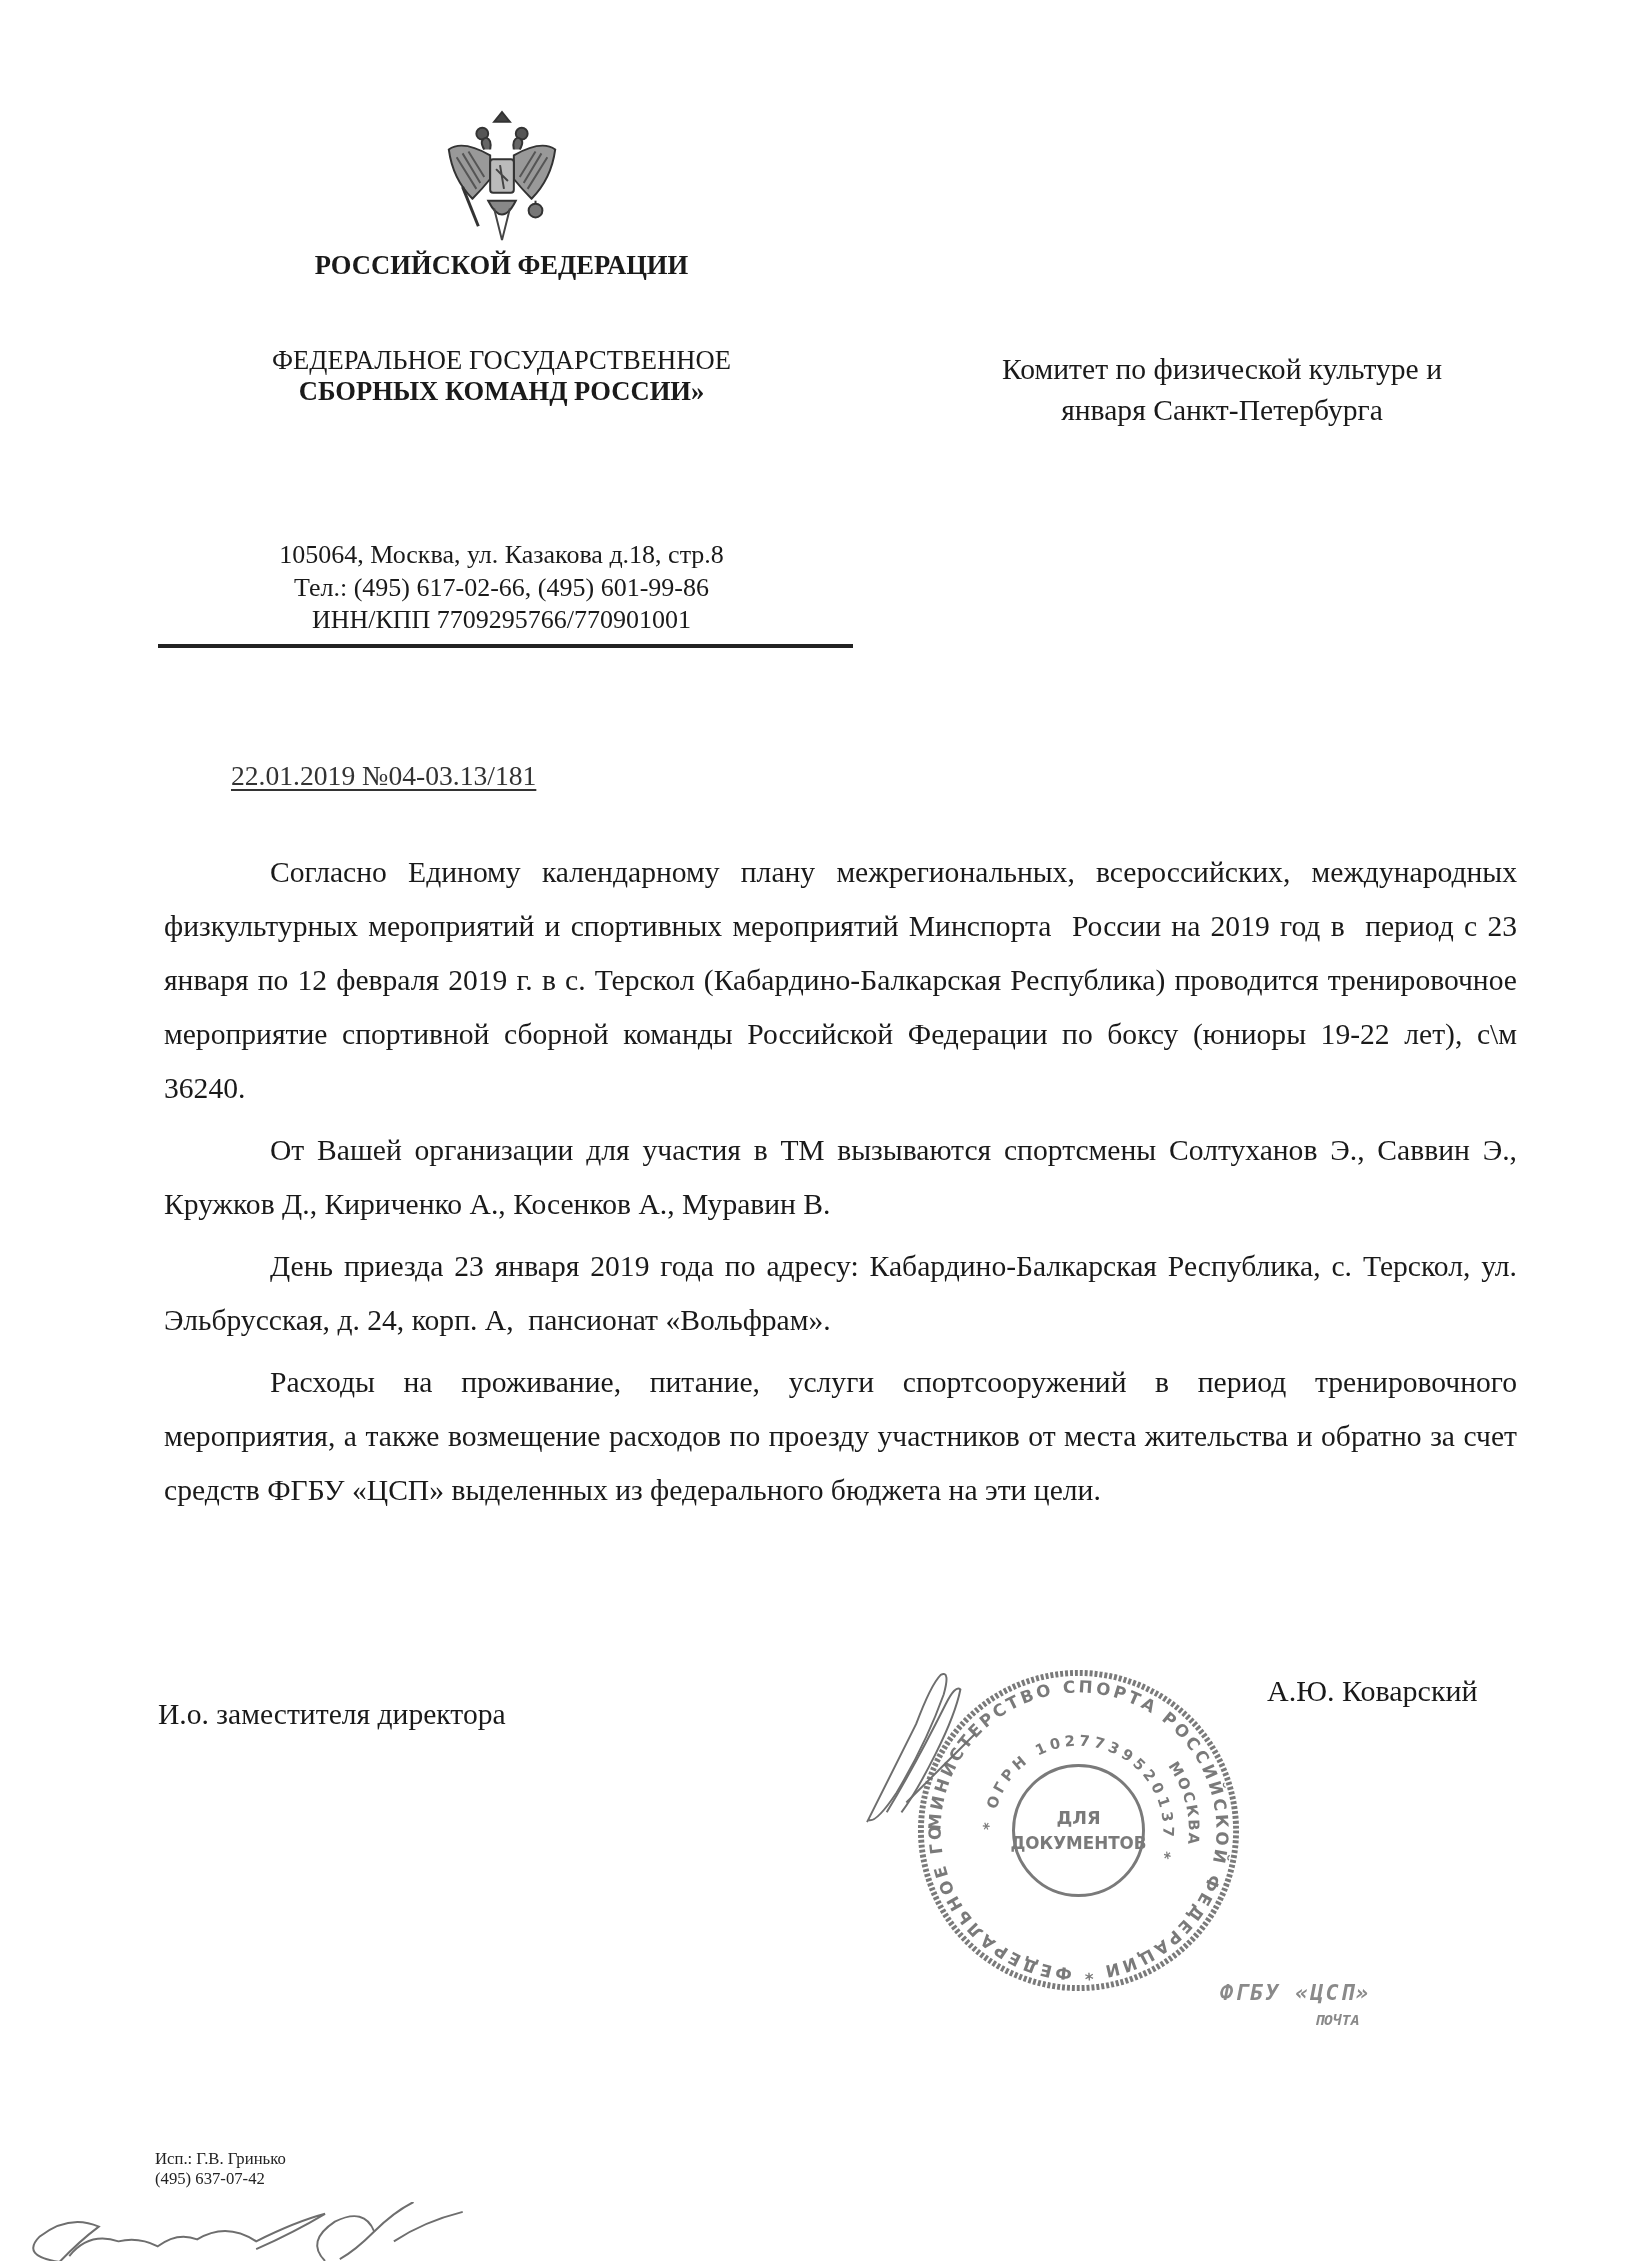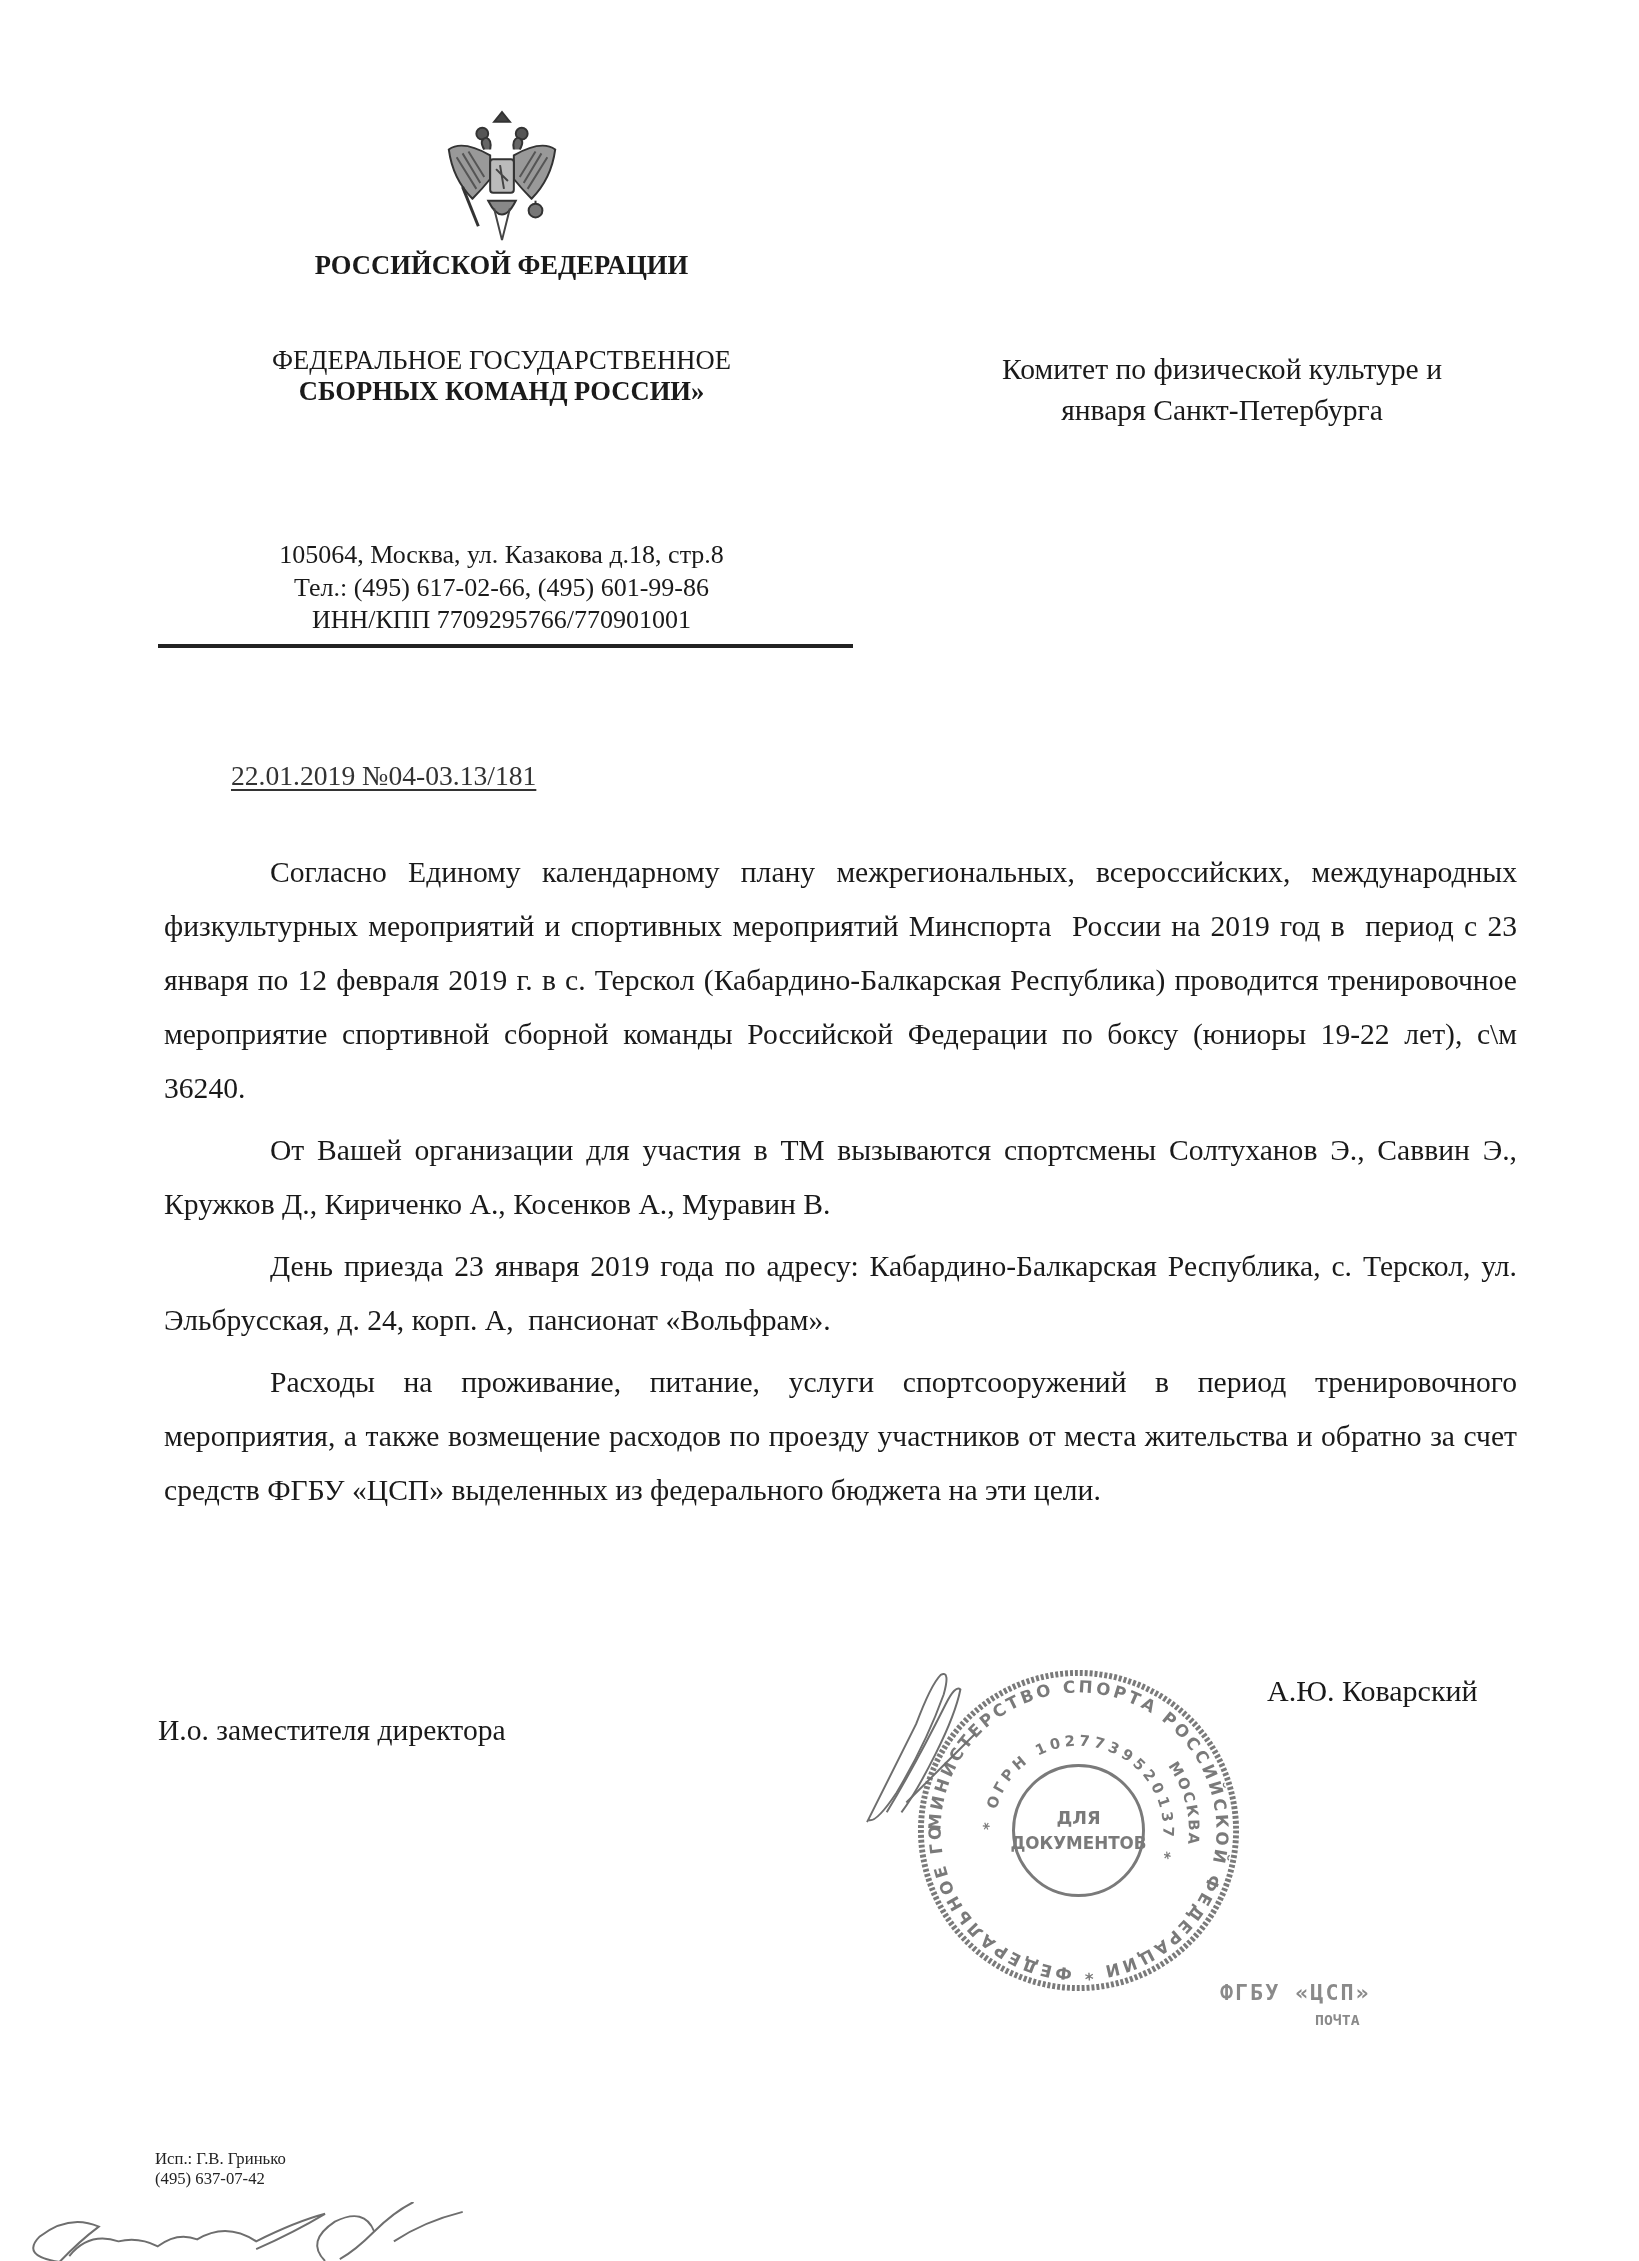--- a/index.html
+++ b/index.html
@@ -21,26 +21,26 @@
 
   
   #reg-line { left: 231px; top: 760px; font-size: 27.6px; text-decoration: underline; text-underline-offset: 3.9px; color: #333; }
 
   
   #body { left: 156px; top: 837px; width: 1369px; font-size: 29.6px; line-height: 54px; }
   #body p { margin: 8px; text-align: justify; text-indent: 106px; }
   #body p + p { margin-top: 0; }
 
   
-  #sig-role { left: 158px; top: 1698px; font-size: 29.6px; margin-top: 16px; }
+  #sig-role { left: 158px; top: 1698px; font-size: 29.6px; }
   #sig-name { left: 1267px; top: 1674px; font-size: 30px; }
   #signature-main { left: 857px; top: 1665px; width: 138px; height: 167px; }
   #seal { left: 916px; top: 1668px; width: 325px; height: 325px; }
   #mail-stamp { left: 1220px; top: 1980px; width: 177px; text-align: left; color: #8a8a8a;
-                font-family: "DejaVu Sans Mono", monospace; font-weight: bold; }
+                font-family: "DejaVu Sans Mono", monospace; font-weight: bold; font-style: italic; }
   #mail-stamp .l1 { font-size: 21.7px; letter-spacing: 2px; }
   #mail-stamp .l2 { font-size: 14.8px; margin-top: 5.9px; margin-left: 95px; }
 
   
   #executor { left: 155px; top: 2149px; font-size: 16.7px; line-height: 1.2; color: #222; }
   #signature-bottom { left: 0px; top: 2202px; width: 473px; height: 60px; }
 </style>
 </head>
 <body>
 

